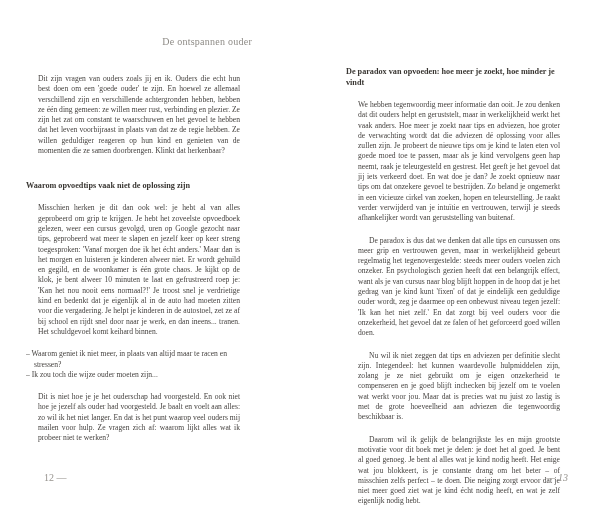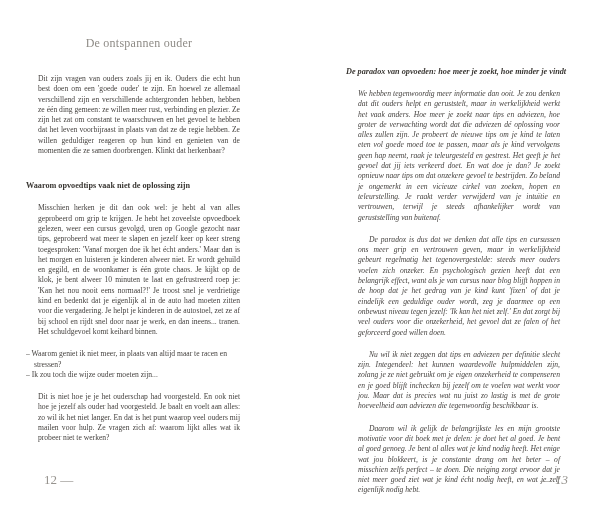--- a/index.html
+++ b/index.html
@@ -21,36 +21,36 @@
     width: 226px;
   }
   .page.left  { left: 26px; }
   .page.right { left: 346px; }
 
   .running-head {
     position: absolute;
     top: 36px;
     left: 0;
     width: 100%;
-    text-align: center;
-    font-size: 12px;
+    text-align: right;
+    font-size: 10px;
     letter-spacing: 0.25px;
     color: #8e8b86;
   }
 
   .content {
     position: absolute;
     top: 62px;
     left: 0;
     width: 226px;
     font-size: 7.6px;
     line-height: 10.3px;
     text-align: justify;
   }
-  .page.right .content { top: 62px; font-style: italic; }
+  .page.right .content { top: 62px; }
 
   p { margin: 12px; }
 
   .section-heading {
     font-size: 8.2px;
     line-height: 11px;
     font-weight: bold;
     color: #3a3733;
     text-align: left;
     margin: 24px 0 2px 0;
@@ -70,21 +70,21 @@
     text-indent: -8px;
   }
 
   .closing { margin-top: 12px; }
 
   .indent { text-indent: 11px; }
 
   .folio {
     position: absolute;
     top: 472px;
-    font-size: 13px;
+    font-size: 10px;
     color: #96938e;
   }
   .folio-left  { left: 18px; }
   .folio-right { right: 4px; font-style: italic; }
 </style>
 </head>
 <body>
 
 <div class="spread">
 

